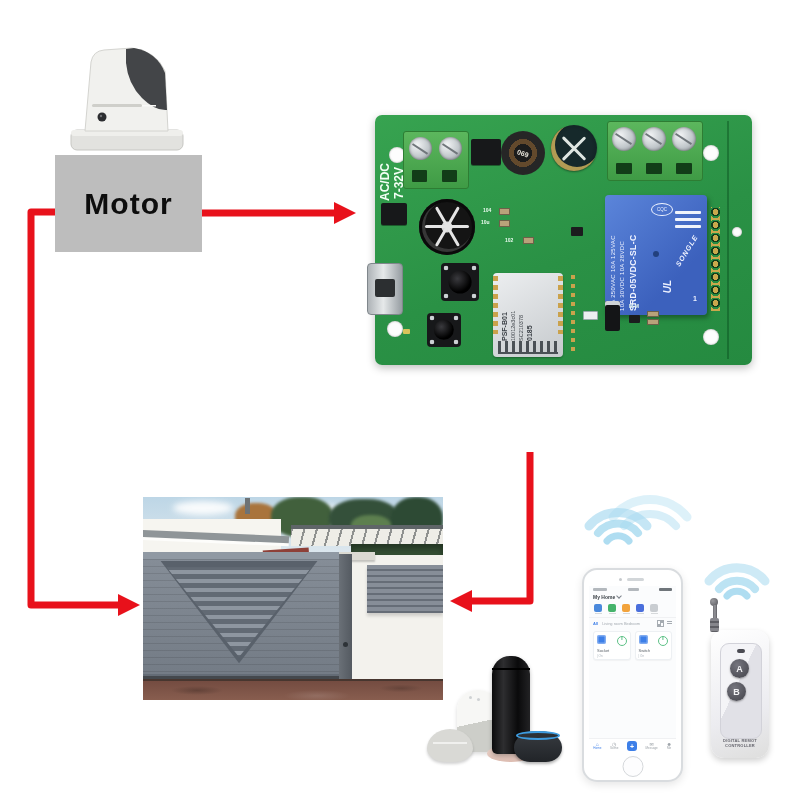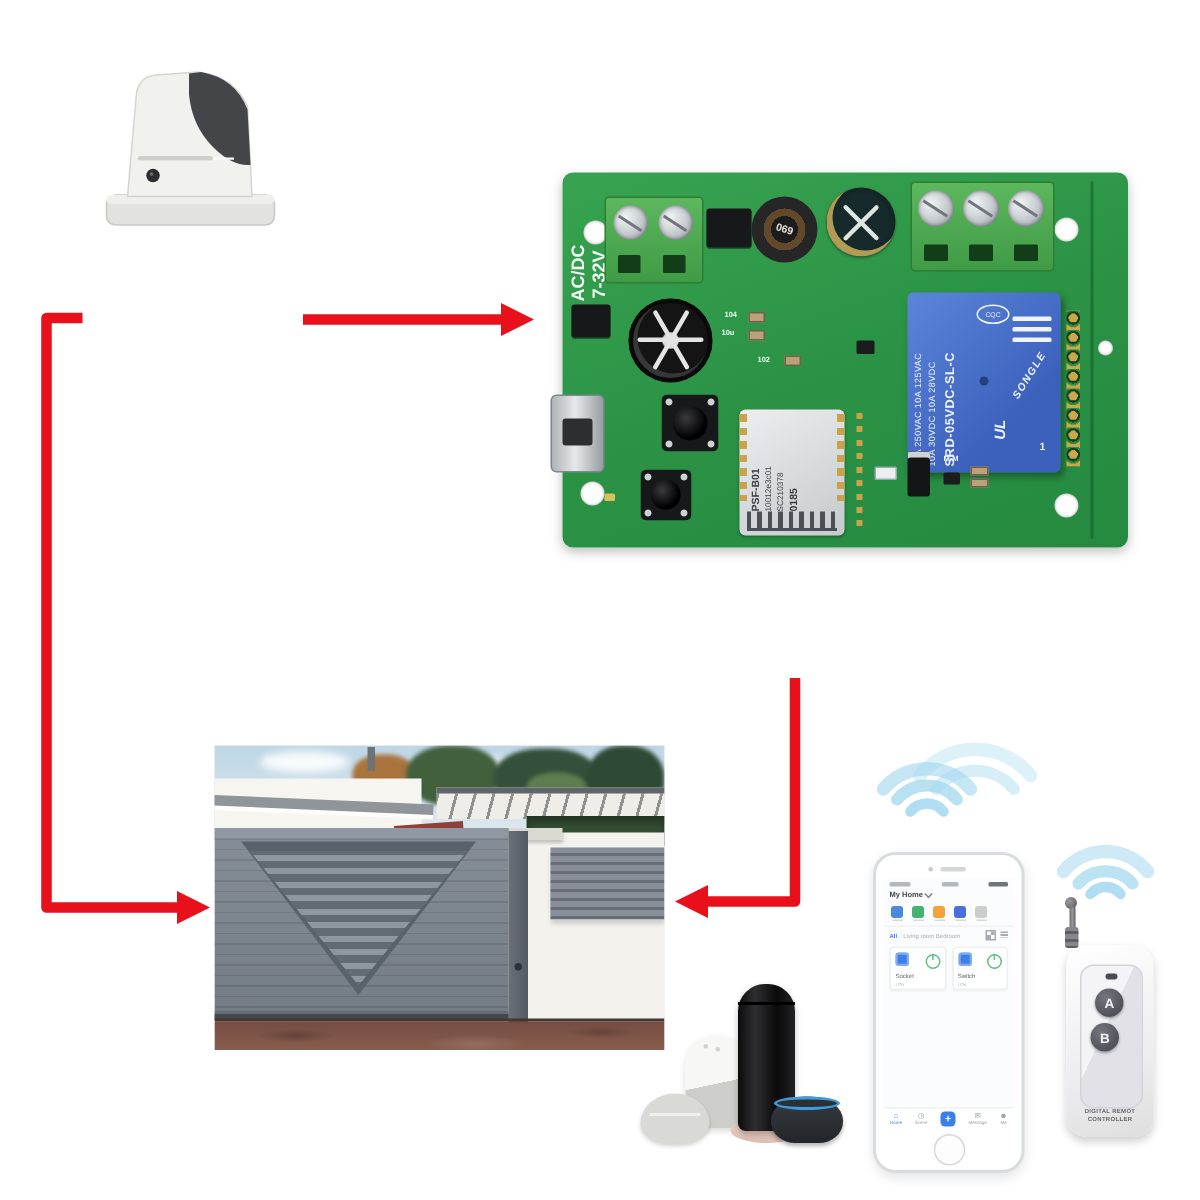--- a/index.html
+++ b/index.html
@@ -223,20 +223,23 @@
     <rect x="3" y="92" width="112" height="20" rx="6" fill="#e2e2df" stroke="#c7c7c3"></rect>
     <rect x="3" y="92" width="112" height="6" rx="3" fill="#efefec"></rect>
     <path d="M17,93 L23,24 Q25,13 36,12 L64,10 Q88,13 97,33 L100,93 Z" fill="#f1f1ee" stroke="#d4d4d0"></path>
     <path d="M58,11 L66,10 Q89,14 97,35 L99,72 Q87,73 74,60 Q60,46 58,25 Z" fill="#434548"></path>
     <rect x="24" y="66" width="50" height="3" rx="1.5" fill="#cfcfca"></rect>
     <rect x="74" y="67" width="14" height="1.5" fill="#fafaf8"></rect>
     <circle cx="34" cy="79" r="4.5" fill="#2c2d30"></circle>
     <circle cx="33" cy="78" r="1.2" fill="#6e7074"></circle>
   </svg>
 
+  <div class="abs motor-box">
+    <span class="motor-label">Motor</span>
+  </div>
 
   <svg id="overlay" width="800" height="800">
     <g>
       <path class="wifi-arc" d="M613 517 A48 48 0 0 1 687 517" stroke-width="9" opacity=".38"></path>
       <path class="wifi-arc" d="M624 526 A34 34 0 0 1 676 526" stroke-width="8" opacity=".45"></path>
       <path class="wifi-arc" d="M589 526 A38 38 0 0 1 647 526" stroke-width="9" opacity=".65"></path>
       <path class="wifi-arc" d="M598 533 A26 26 0 0 1 638 533" stroke-width="8" opacity=".8"></path>
       <path class="wifi-arc" d="M607 541 A14 14 0 0 1 629 541" stroke-width="7" opacity=".9"></path>
     </g>
     <g>

